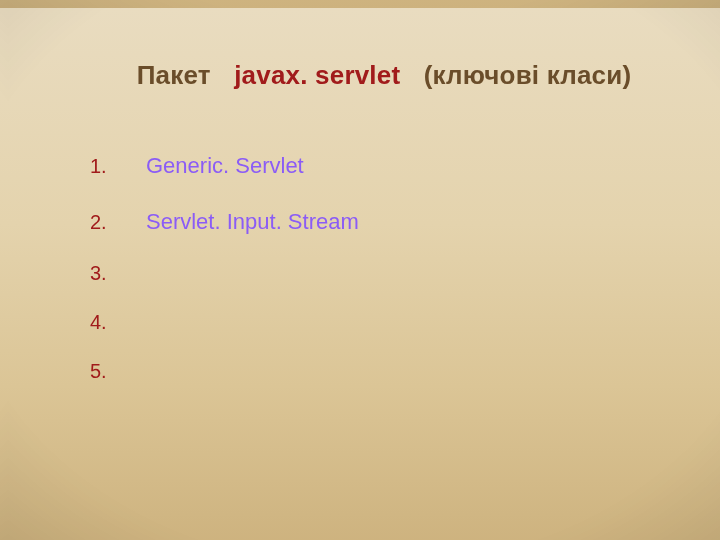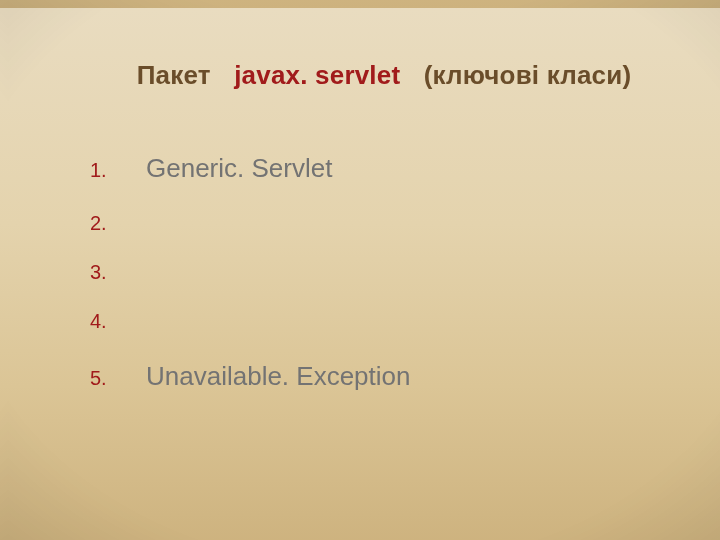--- a/index.html
+++ b/index.html
@@ -40,45 +40,45 @@
     margin-bottom: 10px;
   }
   .num {
     color: #a11b1b;
     font-size: 20px;
     width: 44px;
     text-align: left;
     padding-left: 4px;
   }
   .item {
-    color: #737373;
-    font-size: 26px;
+    color: #8b5cf6;
+    font-size: 22px;
     line-height: 1.35;
   }
 </style>
 </head>
 <body>
 
 <div class="slide">
   <h1 class="title">
     <span class="pre">Пакет </span><span class="mid">javax. servlet</span><span class="post"> (ключові класи)</span>
   </h1>
 
   <ol class="list">
     <li>
       <span class="num">1.</span>
       <span class="item">Generic. Servlet</span>
     </li>
     <li>
       <span class="num">2.</span>
+      <span class="item">Servlet. Input. Stream</span>
     </li>
     <li>
       <span class="num">3.</span>
     </li>
     <li>
       <span class="num">4.</span>
     </li>
     <li>
       <span class="num">5.</span>
-      <span class="item">Unavailable. Exception</span>
     </li>
   </ol>
 </div>
 
 </body></html>

